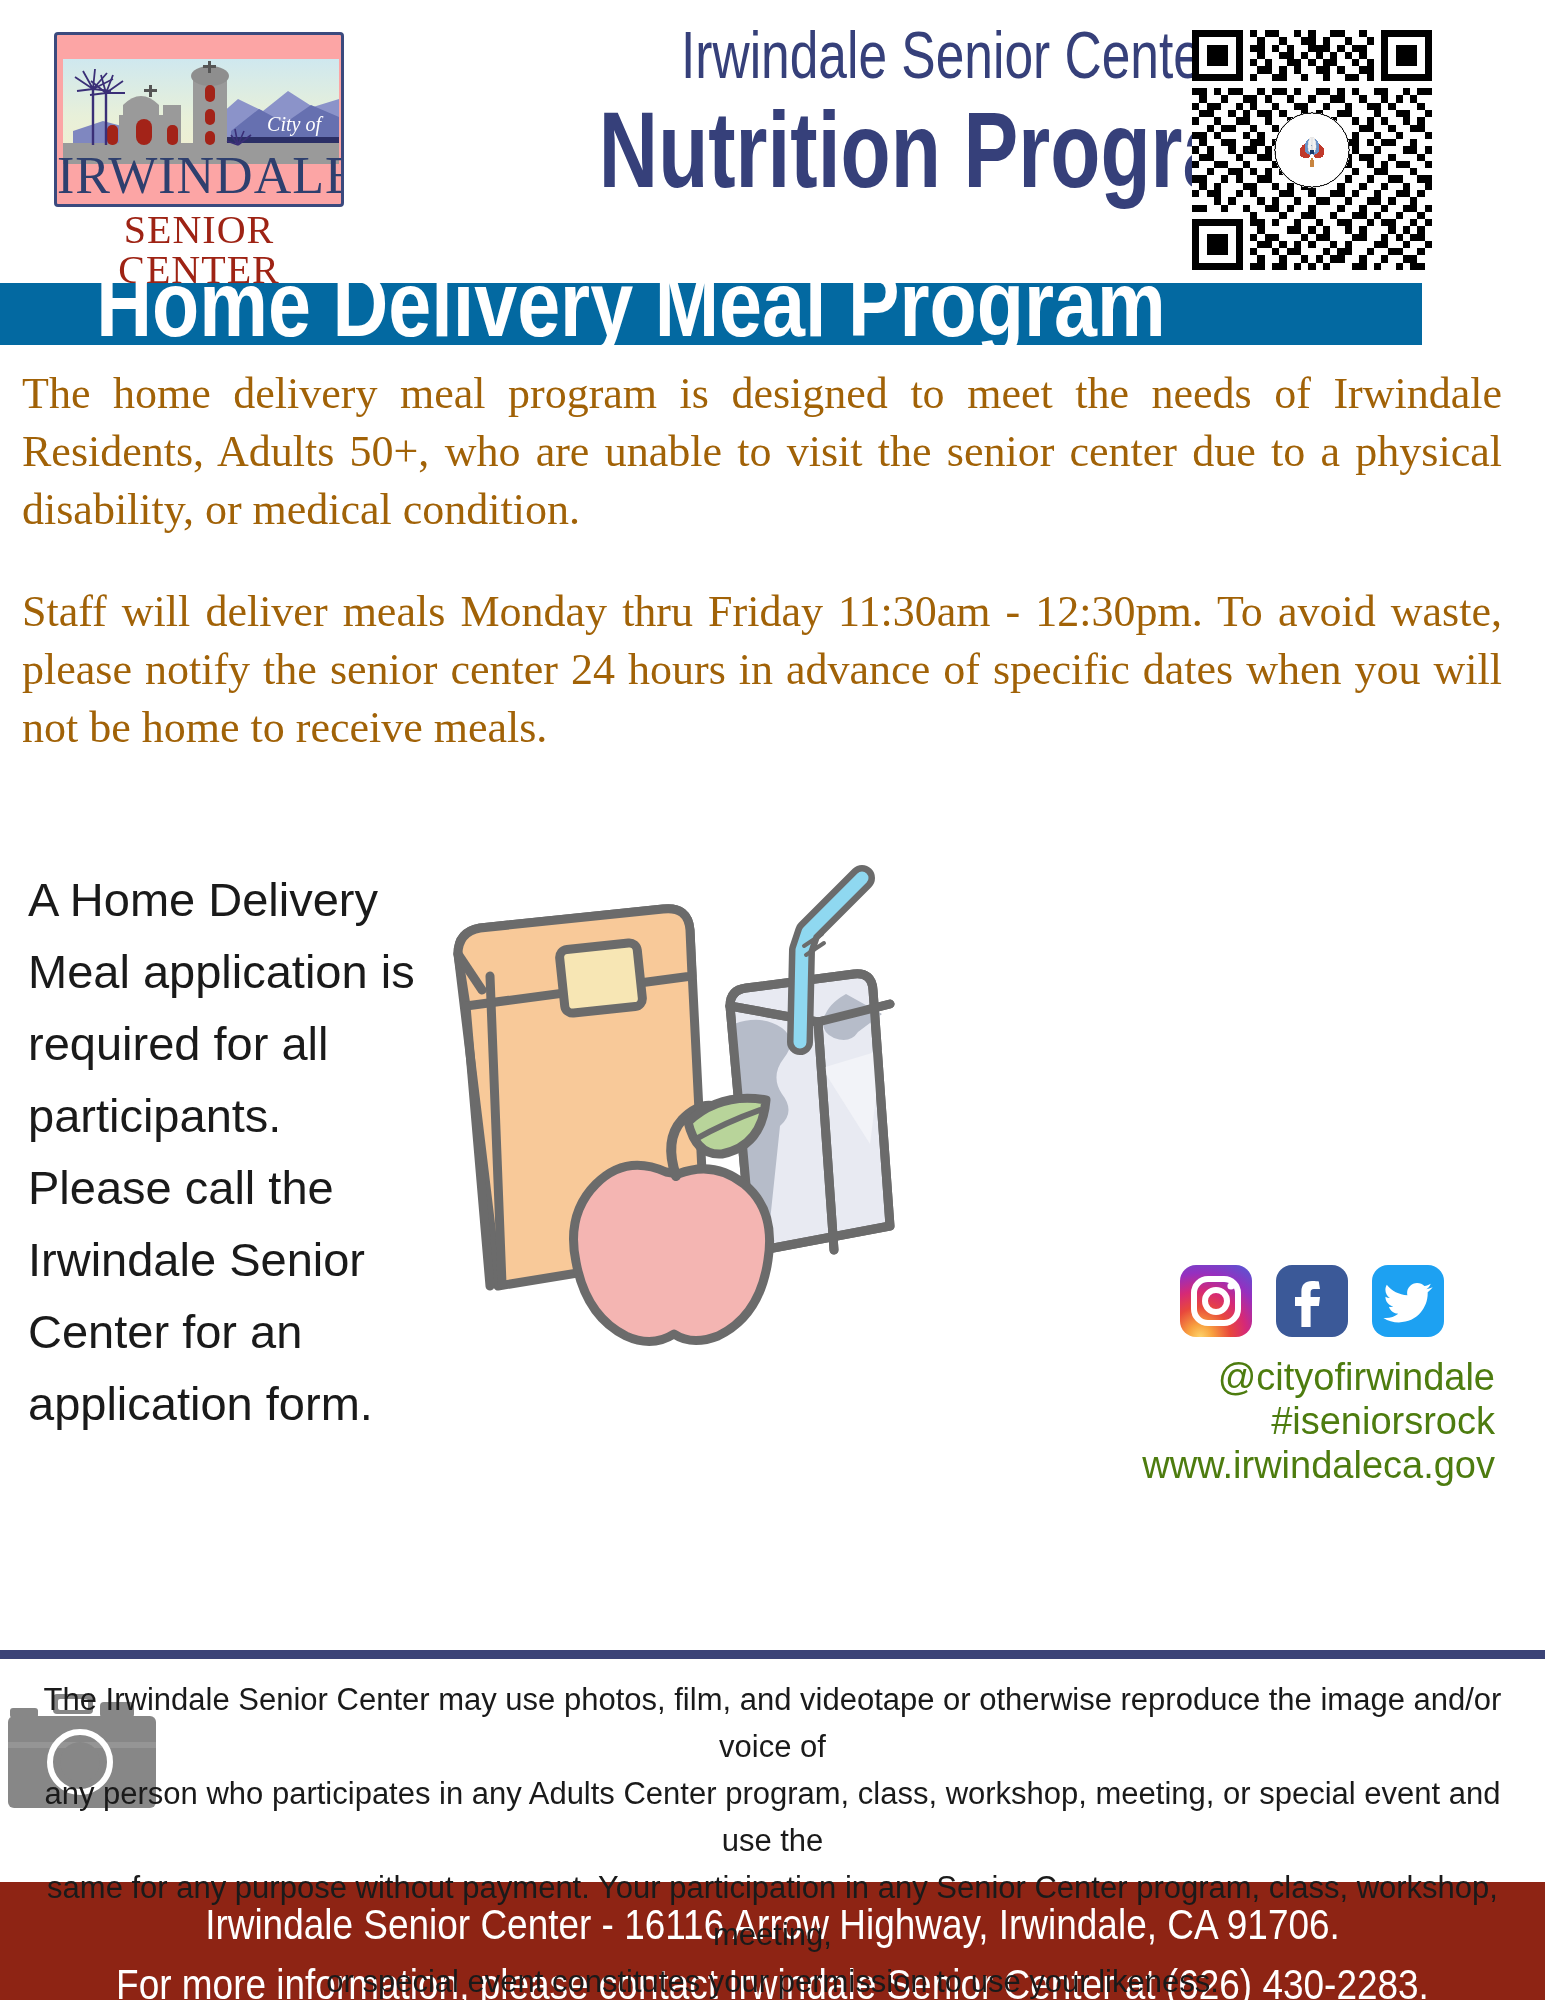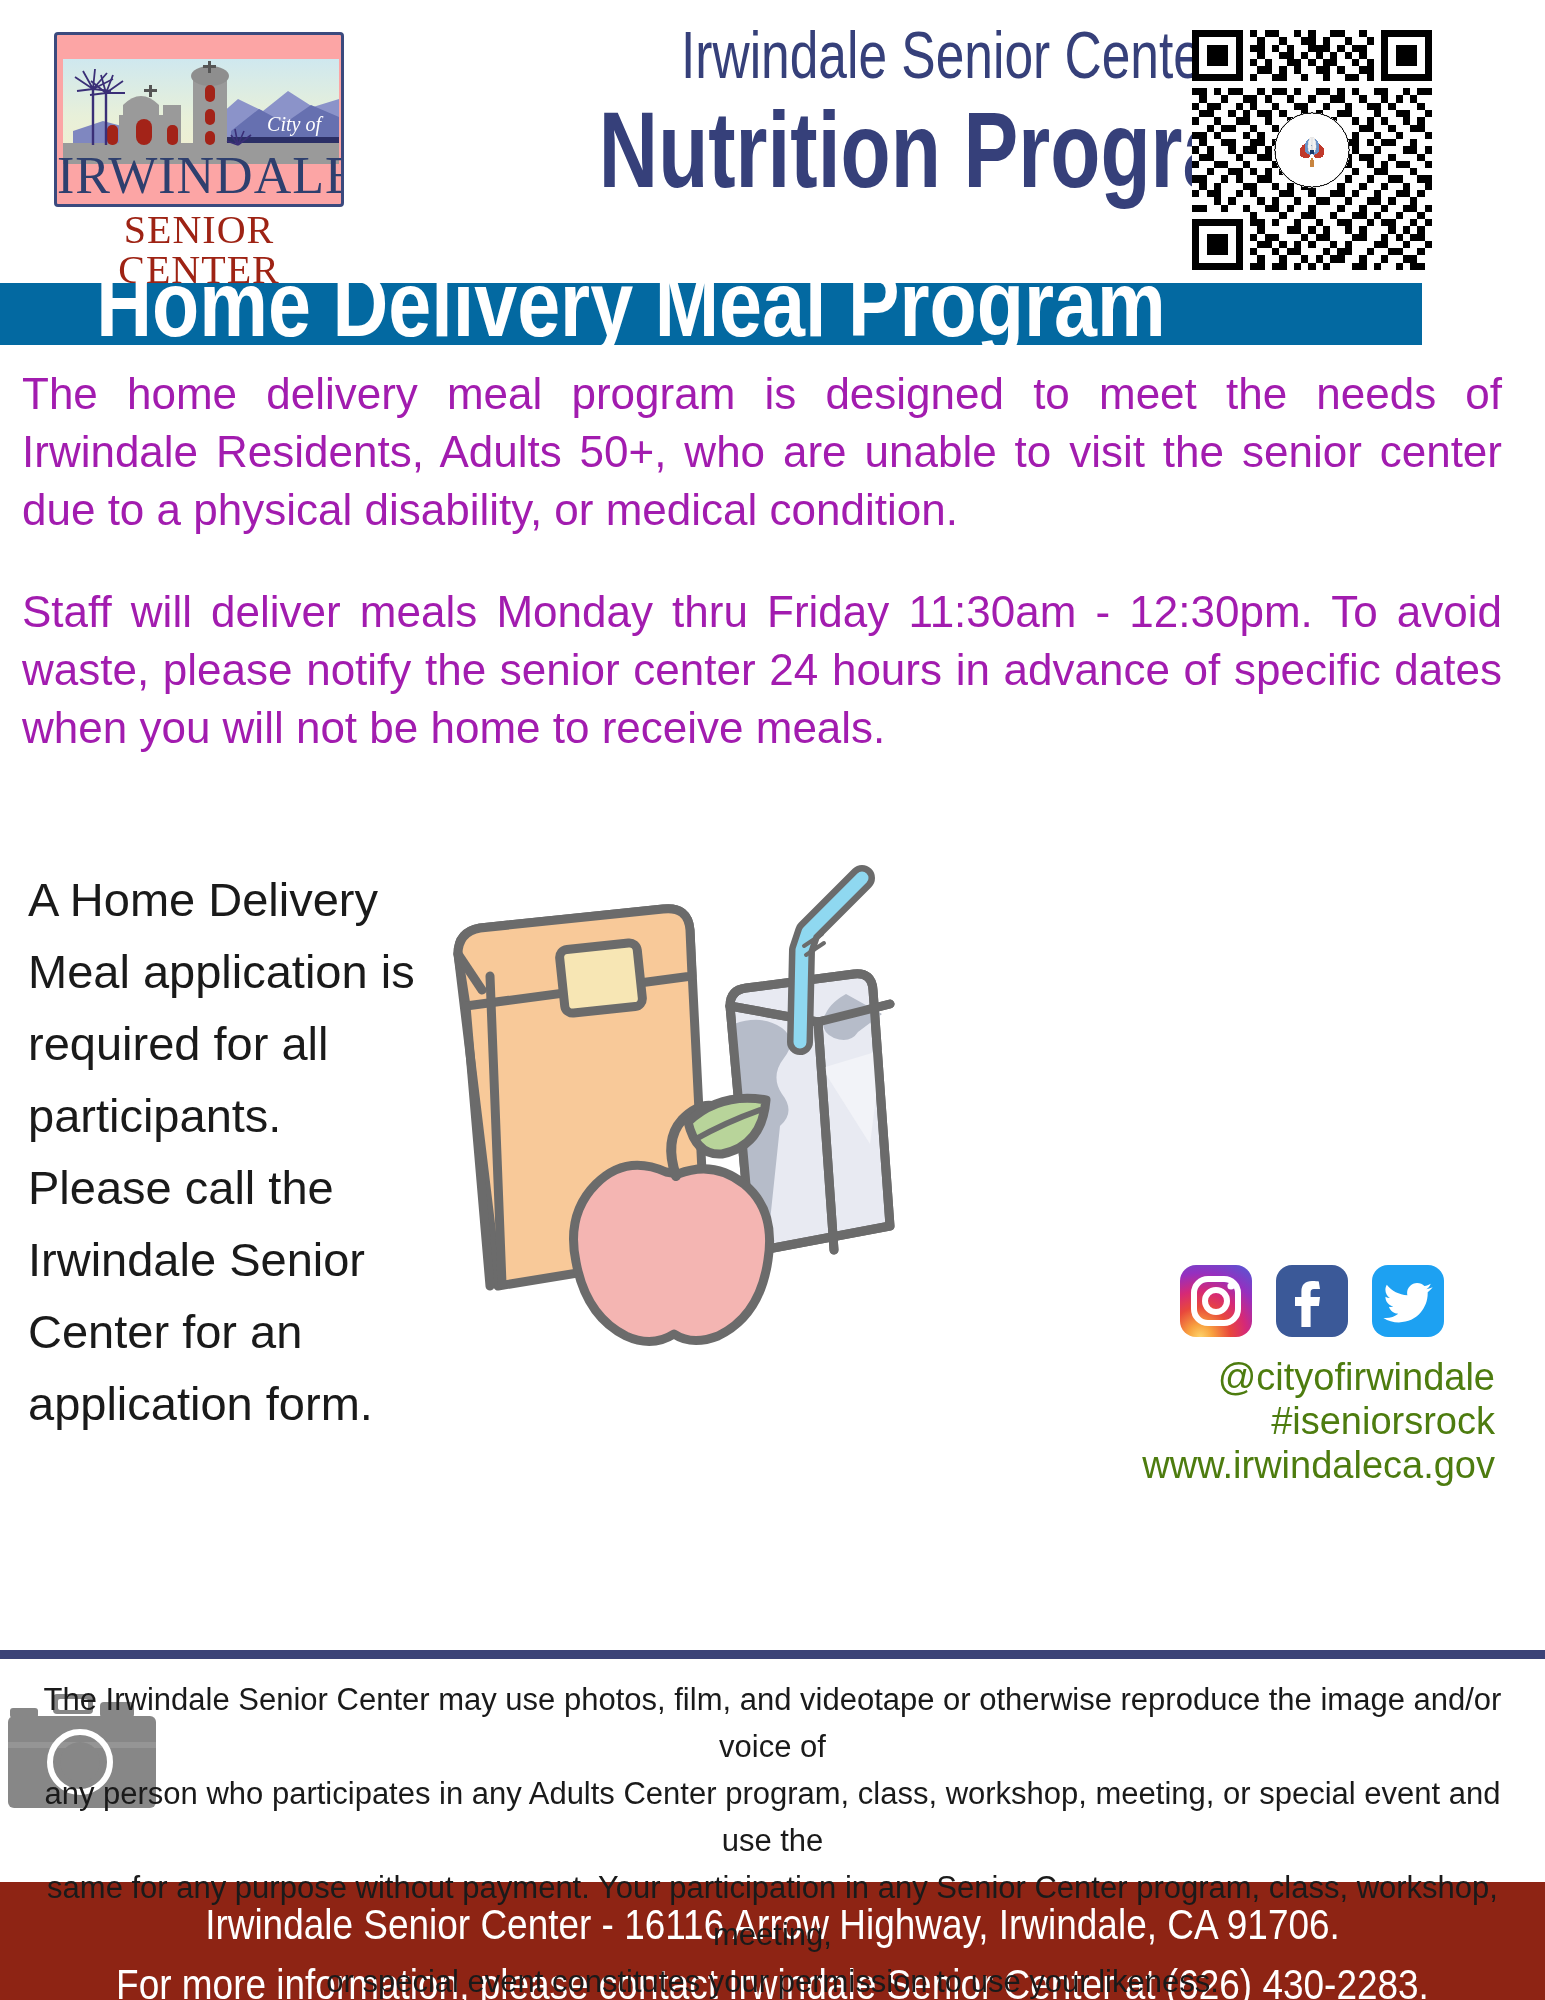--- a/index.html
+++ b/index.html
@@ -56,23 +56,23 @@
   .title-banner .txt{
     position:absolute;left:0;top:-25px;width:1203px;text-align:center;
     color:#fff;font-weight:700;font-size:92px;line-height:1;
     font-family:"Liberation Sans Narrow","Liberation Sans",sans-serif;
     transform:scaleX(.84);transform-origin:center top;white-space:nowrap;
   }
 
   
   .body-col{position:absolute;left:22px;top:365px;width:1480px;}
   .body-col p{
-    margin:0 0 44px 0;color:#a21caf;
+    margin:0 0 44px 0;color:#a16207;
     font-size:44px;line-height:58px;text-align:justify;
-    font-family:Liberation Sans, sans-serif;
+    font-family:Liberation Serif, serif;
     transform-origin:left top;
   }
   .body-col p:last-child{margin-bottom:0;}
 
   
   .mid{position:absolute;left:0;top:844px;width:1525px;height:820px;}
 
   .apply-text{
     position:absolute;left:28px;top:20px;width:395px;
     color:#1a1a1a;font-size:47px;line-height:72px;

